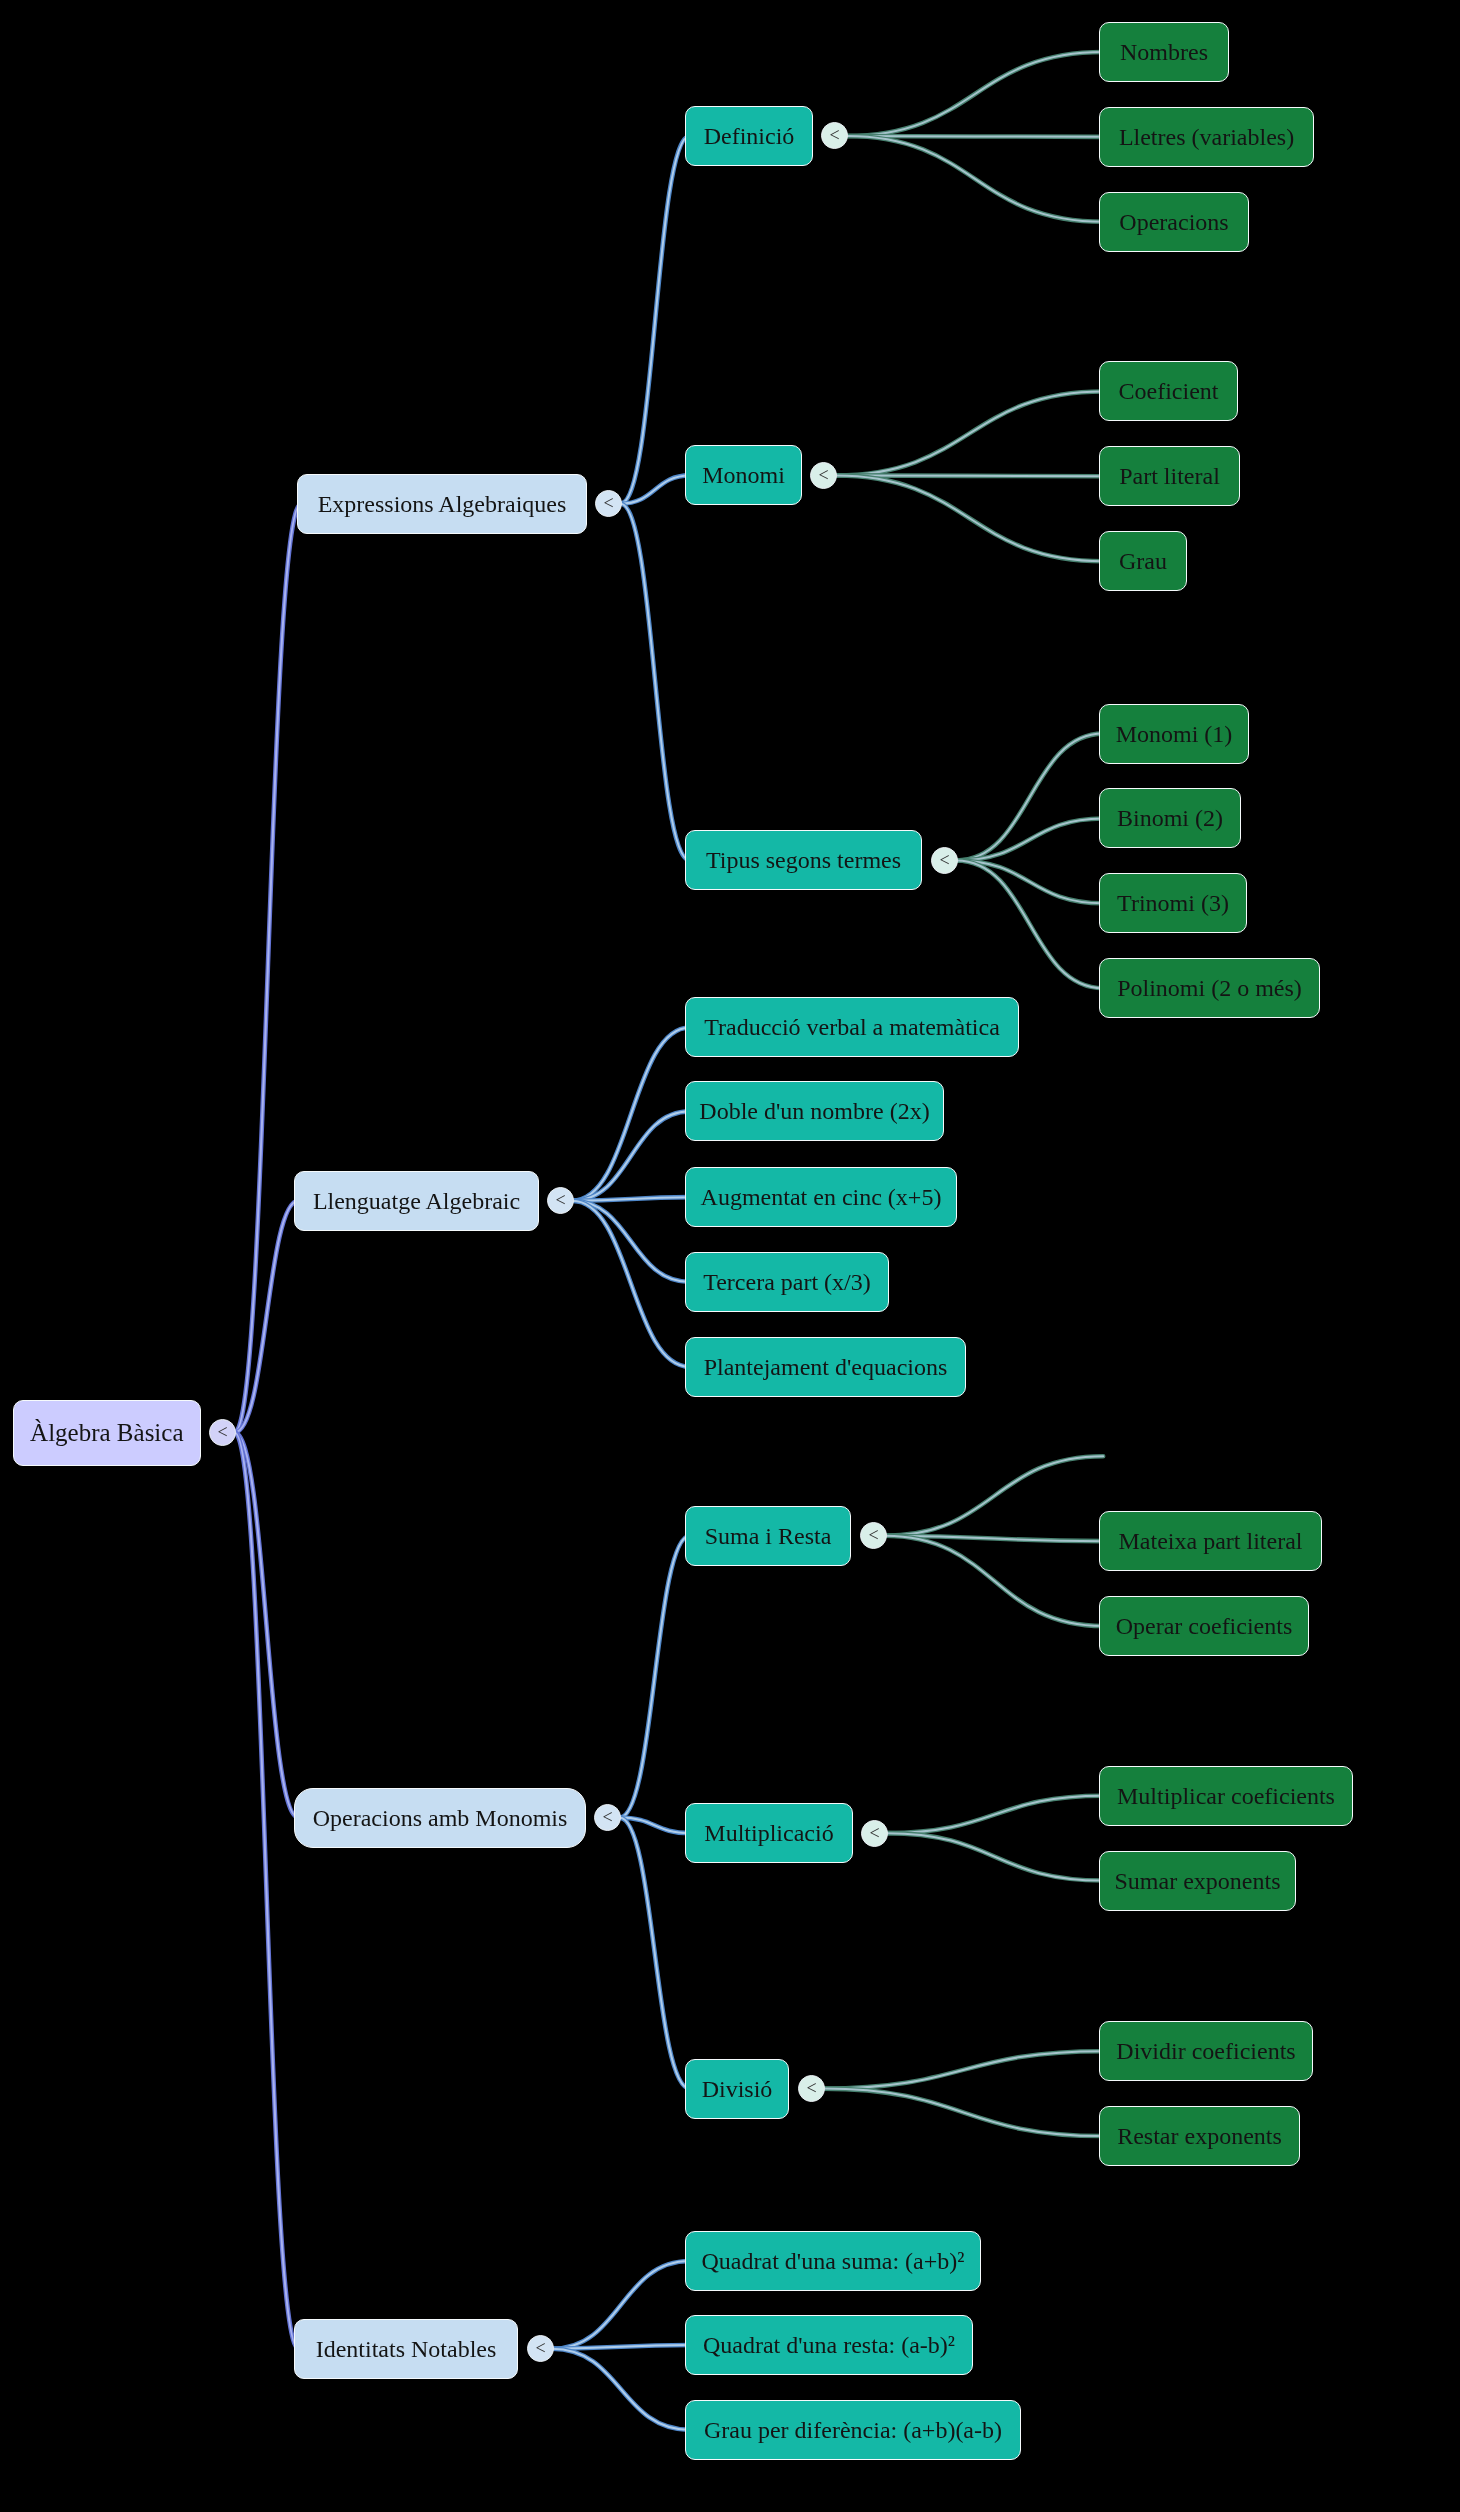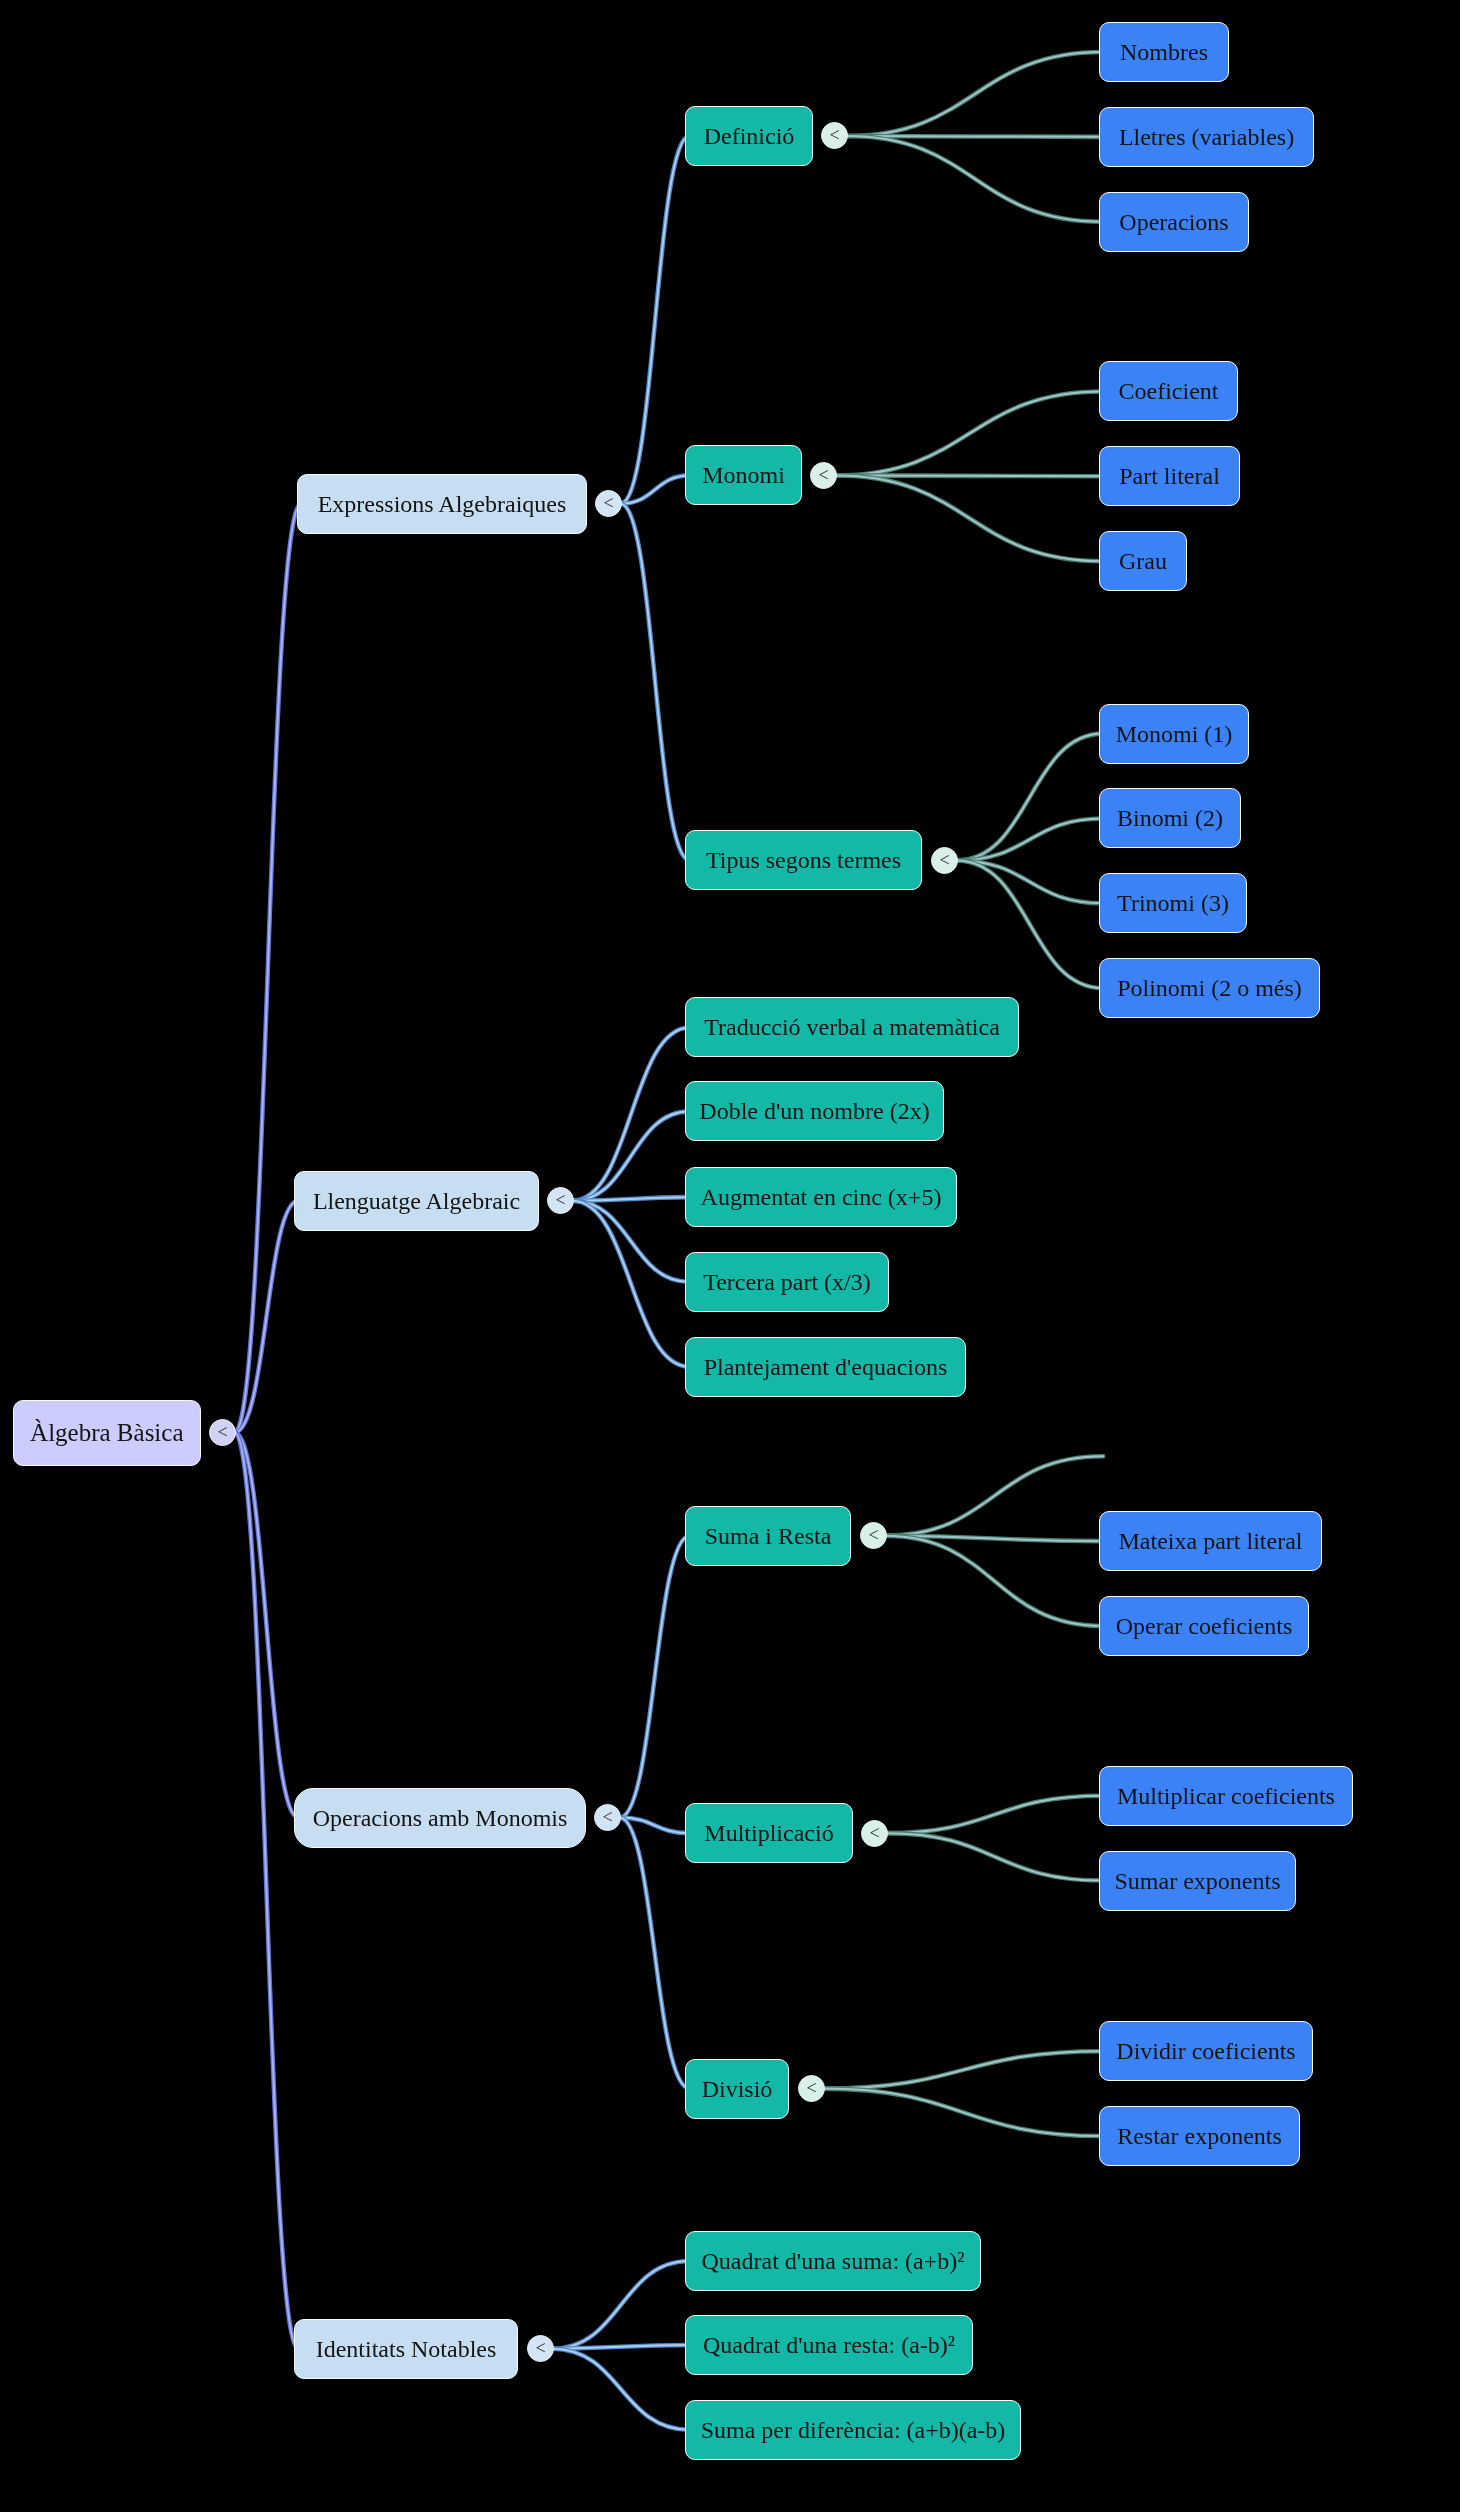--- a/index.html
+++ b/index.html
@@ -25,21 +25,21 @@
     border:1.8px solid #f6fafc;
     border-radius:10px;
     display:flex;align-items:center;justify-content:center;
     font-size:24px;color:#141414;
     white-space:nowrap;
     box-shadow:1.8px 2.7px 2.7px rgba(0,0,0,0.45);
   }
   .d0{background:#ccccff;}
   .d1{background:#c6ddf2;}
   .d2{background:#14b8a6;}
-  .d3{background:#3b82f6;}
+  .d3{background:#15803d;}
   .node.root{height:66px;font-size:25px;}
   .collapse{
     position:absolute;width:27px;height:27px;
     box-sizing:border-box;
     border:1.4px solid #e9eef2;border-radius:50%;
     display:flex;align-items:center;justify-content:center;
     font-size:18px;color:#333;cursor:pointer;
   }
   .collapse.cd0{background:#d2d2f8;}
   .collapse.cd1{background:#d3e4f4;}
@@ -176,21 +176,21 @@
     <span>Divisió</span>
   </div>
 
   <div class="node d2" id="n-b3c1" style="left:685px;top:2315px;width:288px;">
     <span>Quadrat d'una resta: (a-b)²</span>
   </div>
   <div class="node d2" id="n-b3c0" style="left:685px;top:2231px;width:296px;">
     <span>Quadrat d'una suma: (a+b)²</span>
   </div>
   <div class="node d2" id="n-b3c2" style="left:685px;top:2400px;width:336px;">
-    <span>Suma per diferència: (a+b)(a-b)</span>
+    <span>Grau per diferència: (a+b)(a-b)</span>
   </div>
 
   <div class="node d3" id="n-b0c0g0" style="left:1099px;top:22px;width:130px;">
     <span>Nombres</span>
   </div>
   <div class="node d3" id="n-b0c0g1" style="left:1099px;top:107px;width:215px;">
     <span>Lletres (variables)</span>
   </div>
   <div class="node d3" id="n-b0c0g2" style="left:1099px;top:192px;width:150px;">
     <span>Operacions</span>

